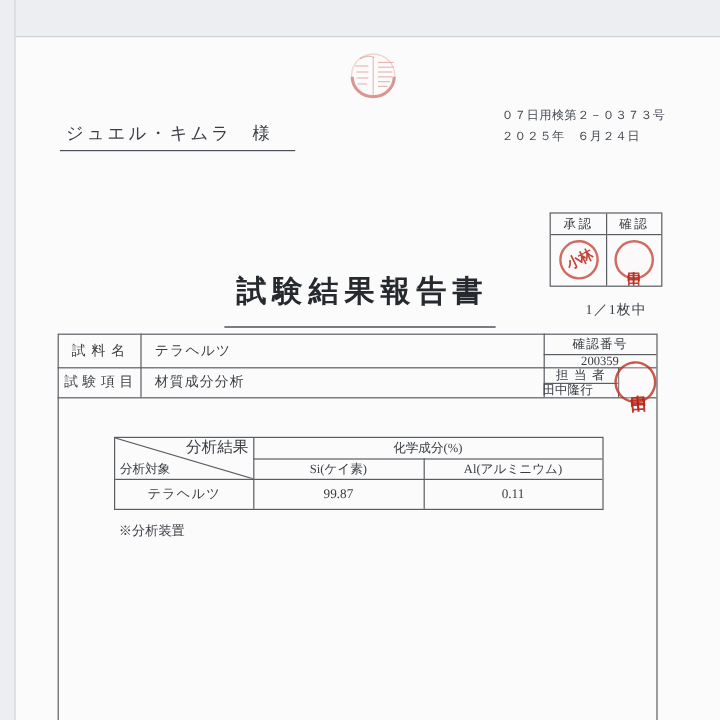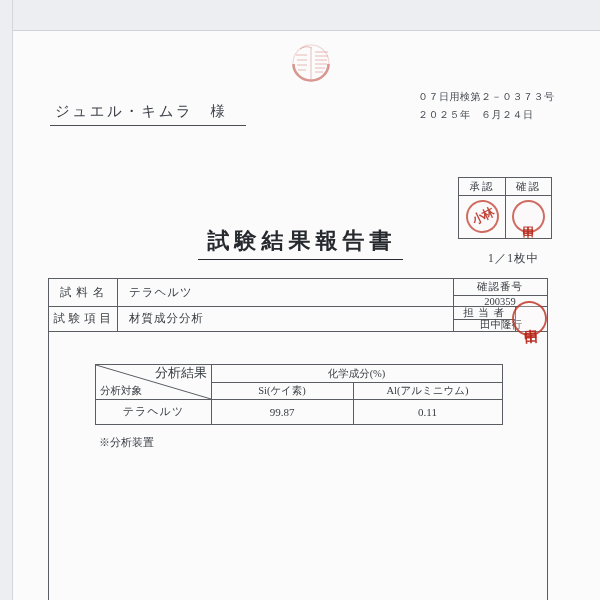--- a/index.html
+++ b/index.html
@@ -41,22 +41,22 @@
   .stamp-circle{width:33px;height:33px;border-radius:50%;
     border:2px solid rgba(190,53,38,.72);color:rgba(183,44,30,.88);
     display:flex;align-items:center;justify-content:center;
     background:rgba(255,245,243,.25);box-sizing:border-box;}
   .stamp-diag{font-size:12px;transform:rotate(-32deg);letter-spacing:-1px;font-weight:bold;}
   .stamp-vert{writing-mode:vertical-rl;text-orientation:upright;
     font-size:12px;line-height:1;letter-spacing:-1px;font-weight:bold;}
 
   
   .title{position:absolute;left:0;top:226px;width:600px;text-align:center;}
-  .title span{display:inline-block;font-size:22px;letter-spacing:5px;font-weight:600;
-    color:#26292d;border-bottom:1.6px solid #26292d;padding:0 6px 3px 10px;}
+  .title span{display:inline-block;font-size:25px;letter-spacing:5px;font-weight:600;
+    color:#26292d;border-bottom:1.6px solid #26292d;padding:0 6px 13px 10px;}
 
   .intro{position:absolute;left:57px;top:261px;font-size:11.5px;letter-spacing:.4px;color:#3a3e44;white-space:nowrap;}
   .page-count{position:absolute;left:488px;top:251px;font-size:11.5px;letter-spacing:1px;color:#3a3e44;}
 
   
   .big-box{position:absolute;left:48px;top:278px;width:498px;height:330px;
     border:1px solid #5a5e63;}
 
   .cell{position:absolute;display:flex;align-items:center;font-size:11.5px;color:#383c41;}
   .cell.center{justify-content:center;}
@@ -153,21 +153,21 @@
   <div class="line" style="left:453px;top:278px;width:1px;height:53px;"></div>
   <div class="line" style="left:515px;top:306px;width:1px;height:25px;"></div>
 
   <div class="cell center" style="left:48px;top:278px;width:69px;height:28px;letter-spacing:1px;">試 料 名</div>
   <div class="cell" style="left:129px;top:278px;width:320px;height:28px;letter-spacing:1px;">テラヘルツ</div>
   <div class="cell center small" style="left:453px;top:278px;width:94px;height:17px;letter-spacing:1px;">確認番号</div>
   <div class="cell center small" style="left:453px;top:295px;width:94px;height:12px;">200359</div>
   <div class="cell center" style="left:48px;top:306px;width:69px;height:25px;letter-spacing:.5px;">試 験 項 目</div>
   <div class="cell" style="left:129px;top:306px;width:320px;height:25px;letter-spacing:1px;">材質成分分析</div>
   <div class="cell center small" style="left:453px;top:306px;width:62px;height:13px;letter-spacing:1px;">担 当 者</div>
-  <div class="cell center small" style="left:470px;top:319px;width:62px;height:12px;">田中隆行</div>
+  <div class="cell center small" style="left:442px;top:319px;width:62px;height:12px;">田中隆行</div>
 
   <div class="person-stamp">
     <span class="stamp-vert">田中</span>
   </div>
 
   <div class="res-table">
 
     <div class="line" style="left:115px;top:0;width:1px;height:59px;"></div>
     <div class="line" style="left:257px;top:17px;width:1px;height:42px;"></div>
     <div class="line" style="left:115px;top:17px;width:291px;height:1px;"></div>

